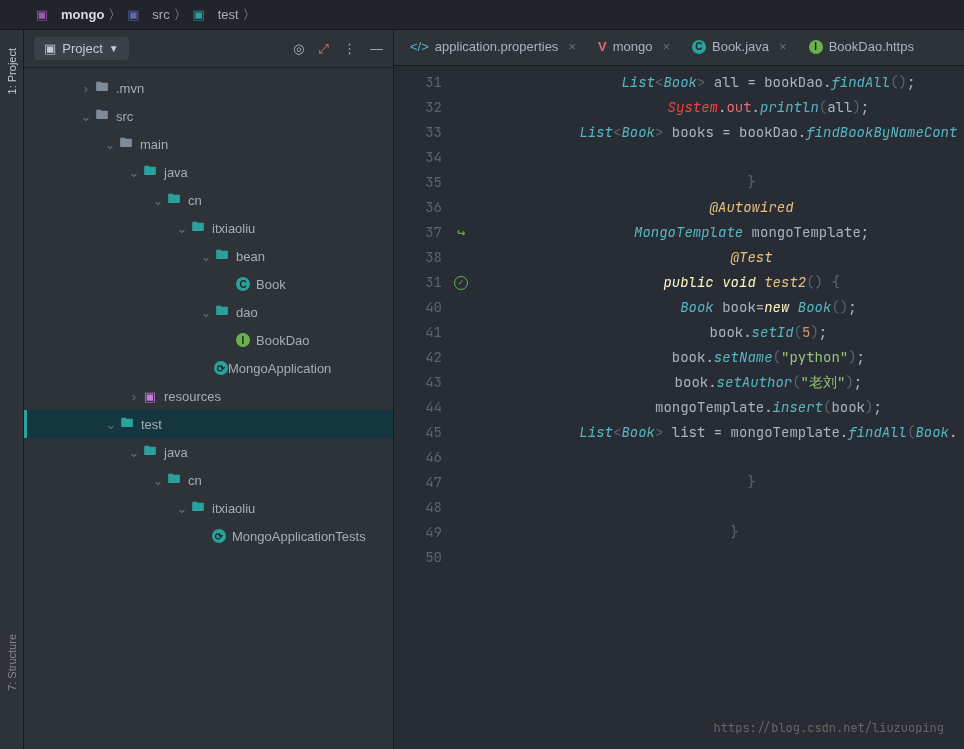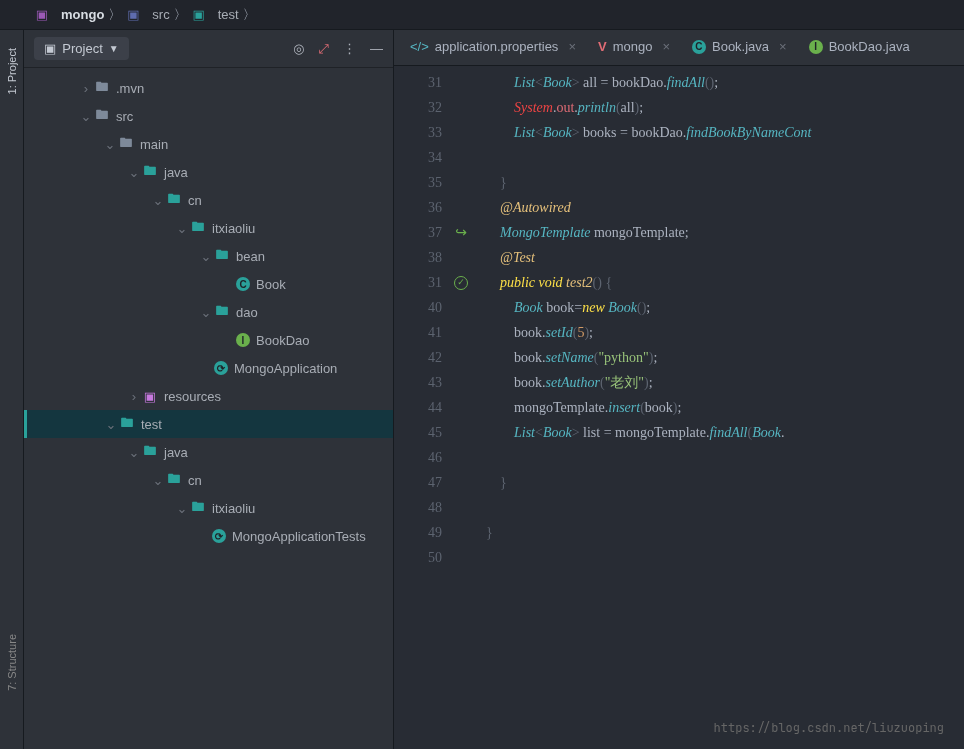--- a/index.html
+++ b/index.html
@@ -21,25 +21,25 @@
 .folder { color:#7e8a9a; }
 .folder.src { color:#2aa19a; }
 .pkg { color:#2aa19a; }
 .cls-c { background:#2aa19a; color:#1e2227; border-radius:50%; width:14px; height:14px; font-size:10px; font-weight:bold; display:flex; align-items:center; justify-content:center; }
 .cls-i { background:#6ab04c; color:#1e2227; border-radius:50%; width:14px; height:14px; font-size:10px; font-weight:bold; display:flex; align-items:center; justify-content:center; }
 .editor { flex:1; background:#282c34; display:flex; flex-direction:column; }
 .tabs { display:flex; align-items:center; height:36px; background:#2e3239; border-bottom:1px solid #161a1f; padding-left:6px; gap:2px; }
 .tab { display:flex; align-items:center; gap:6px; padding:0 10px; height:100%; color:#abb2bf; border-bottom:2px solid transparent; }
 .tab .x { color:#6b707a; margin-left:4px; }
 .code { flex:1; overflow:auto; font-family:'JetBrains Mono','Consolas',monospace; font-size:14px; line-height:25px; padding-top:4px; position:relative; }
-.line { display:flex;font-family:Liberation Serif, serif; }
+.line { display:flex; }
 .gutter { width:56px; text-align:right; color:#5c636f; padding-right:8px; user-select:none; }
 .gut-ico { width:22px; display:flex; align-items:center; justify-content:center; }
-.code-text { flex:1; white-space:pre; }
-.kw { color:#fde047; font-style:italic; }
+.code-text { flex:1; white-space:pre;text-align:center; }
+.kw { color:#fef9c3; font-style:italic; }
 .type { color:#56b6c2; font-style:italic; }
 .fn { color:#56b6c2; font-style:italic; }
 .ident { color:#e06c75; }
 .method { color:#e5c07b; font-style:italic; }
 .str { color:#98c379; }
 .num { color:#d19a66; }
 .ann { color:#e5c07b; font-style:italic; }
 .pun { color:#abb2bf; }
 .dim { color:#5c636f; }
 .sysout { color:#ef4444; font-style:italic; }
@@ -135,21 +135,21 @@
           <span class="arrow">⌄</span>
           <span class="t-ico folder src">🖿</span>
           <span>dao</span>
         </div>
       <div class="t-row" style="padding-left:212px">
           <span class="cls-i">I</span>
           <span style="margin-left:6px">BookDao</span>
         </div>
       <div class="t-row" style="padding-left:190px">
           <span class="cls-c" style="background:#2aa19a">⟳</span>
-          <span style="margin-left:6px">MongoApplication</span>
+          <span style="margin-left:0">MongoApplication</span>
         </div>
       <div class="t-row" style="padding-left:104px">
           <span class="arrow">›</span>
           <span class="t-ico" style="color:#c678dd">▣</span>
           <span>resources</span>
         </div>
       <div class="t-row active" style="padding-left:78px">
           <span class="arrow">⌄</span>
           <span class="t-ico pkg">🖿</span>
           <span>test</span>
@@ -188,21 +188,21 @@
           <span>mongo</span>
           <span class="x">×</span>
         </div>
       <div class="tab">
           <span class="cls-c">C</span>
           <span>Book.java</span>
           <span class="x">×</span>
         </div>
       <div class="tab">
           <span class="cls-i">I</span>
-          <span>BookDao.java</span>
+          <span>BookDao.https</span>
         </div>
     </div>
 
     <div class="code">
       <div class="line">
           <span class="gutter">31</span>
           <span class="gut-ico"></span>
           <span class="code-text">            <span class="type">List</span><span class="dim">&lt;</span><span class="type">Book</span><span class="dim">&gt;</span><span class="pun"> all = bookDao.</span><span class="fn">findAll</span><span class="dim">()</span><span class="pun">;</span></span>
         </div>
       <div class="line">

